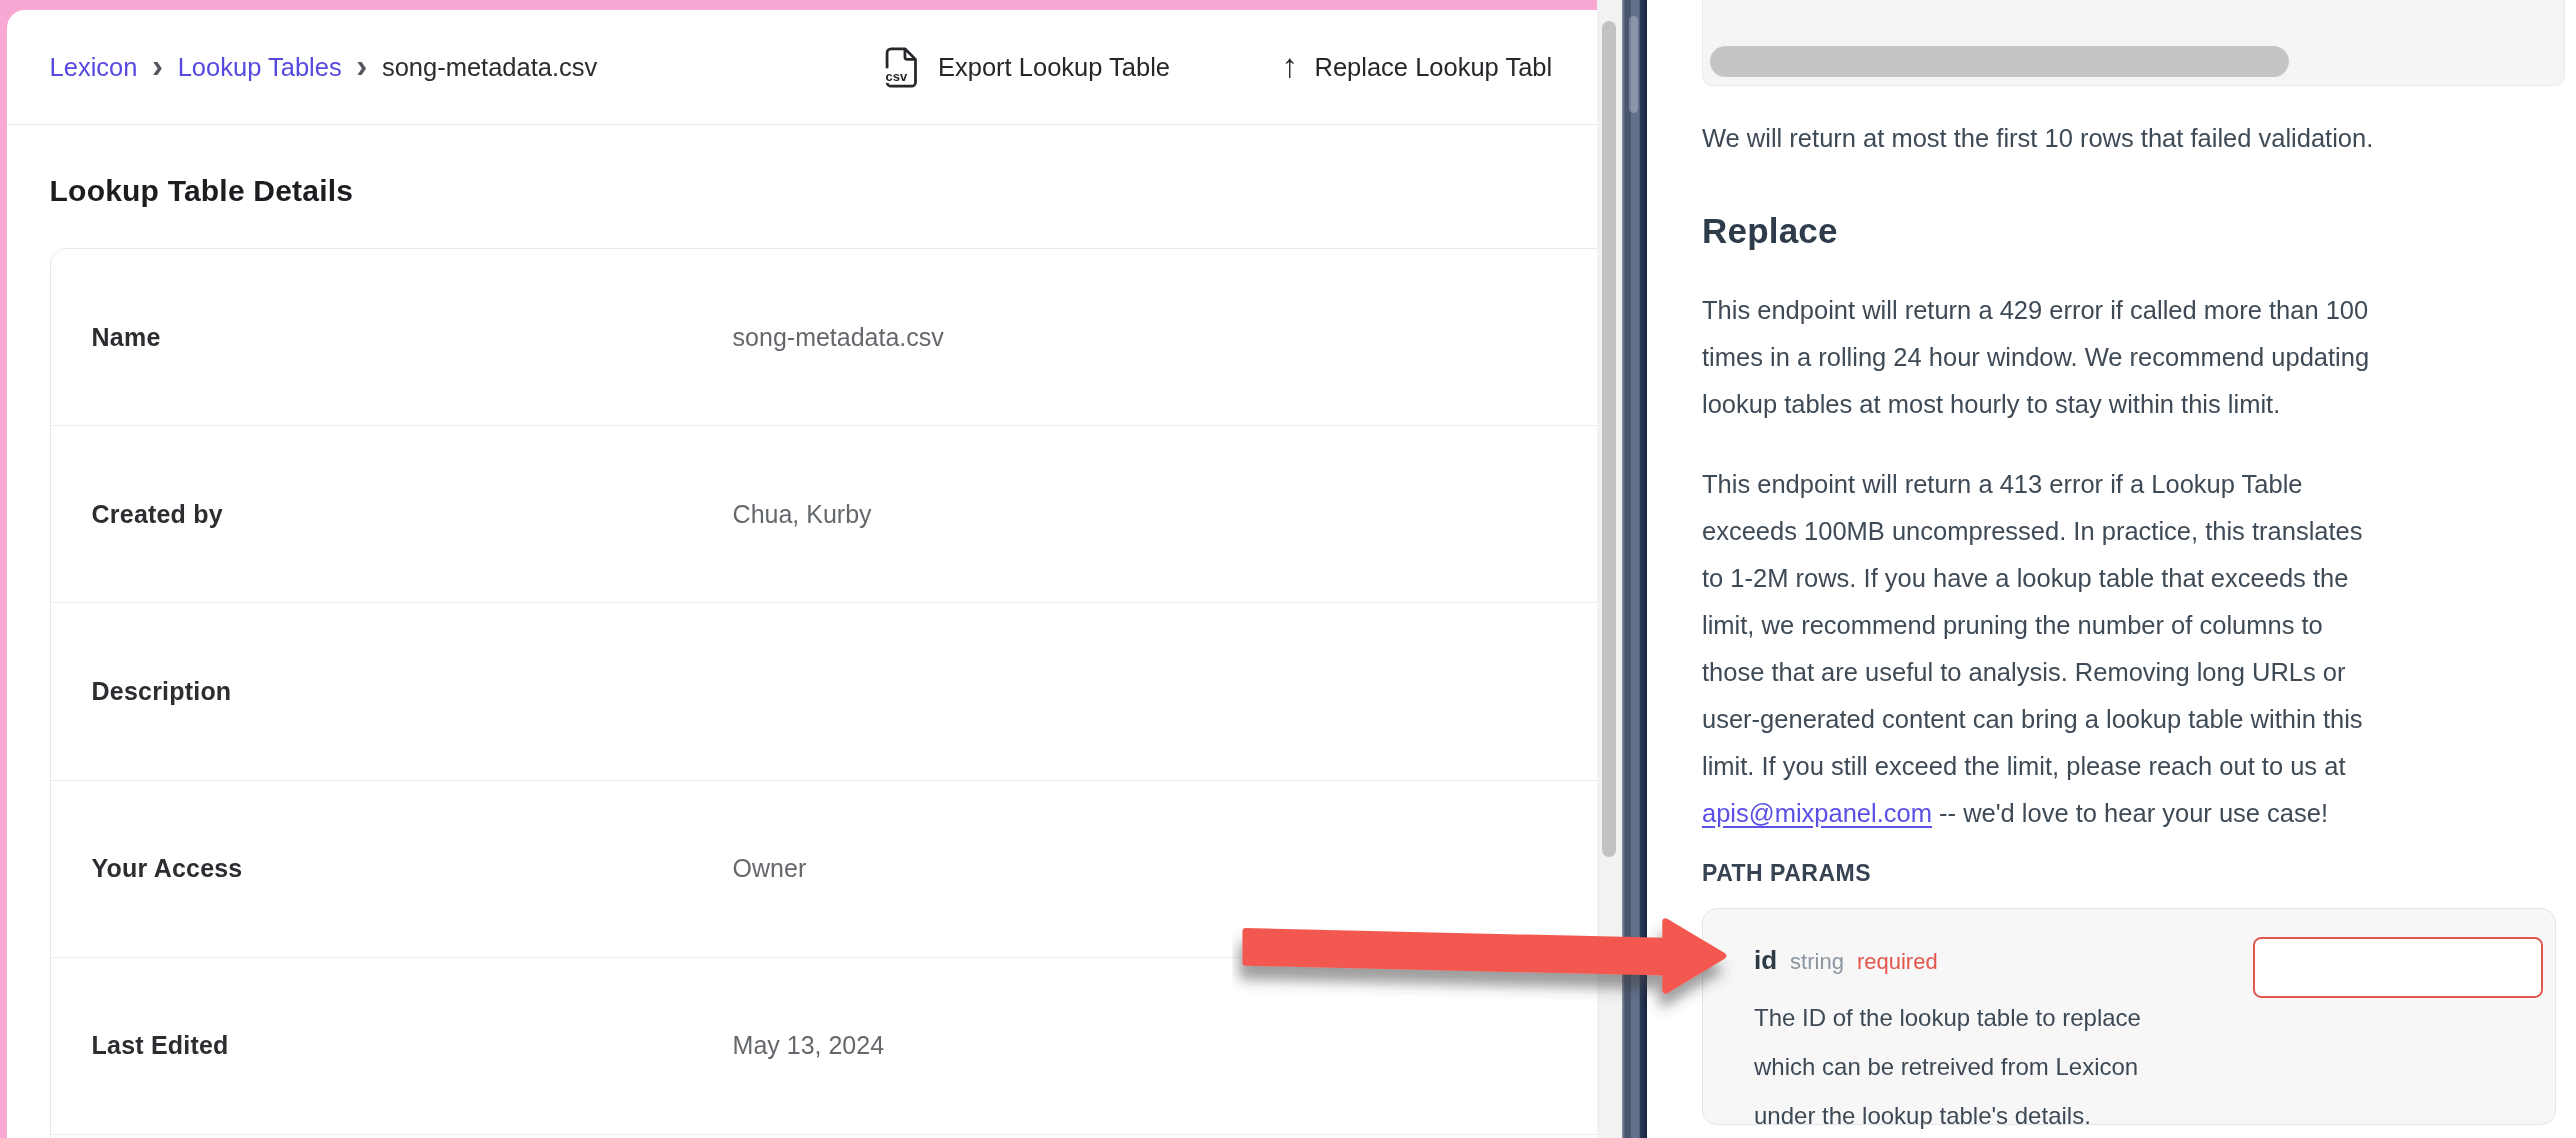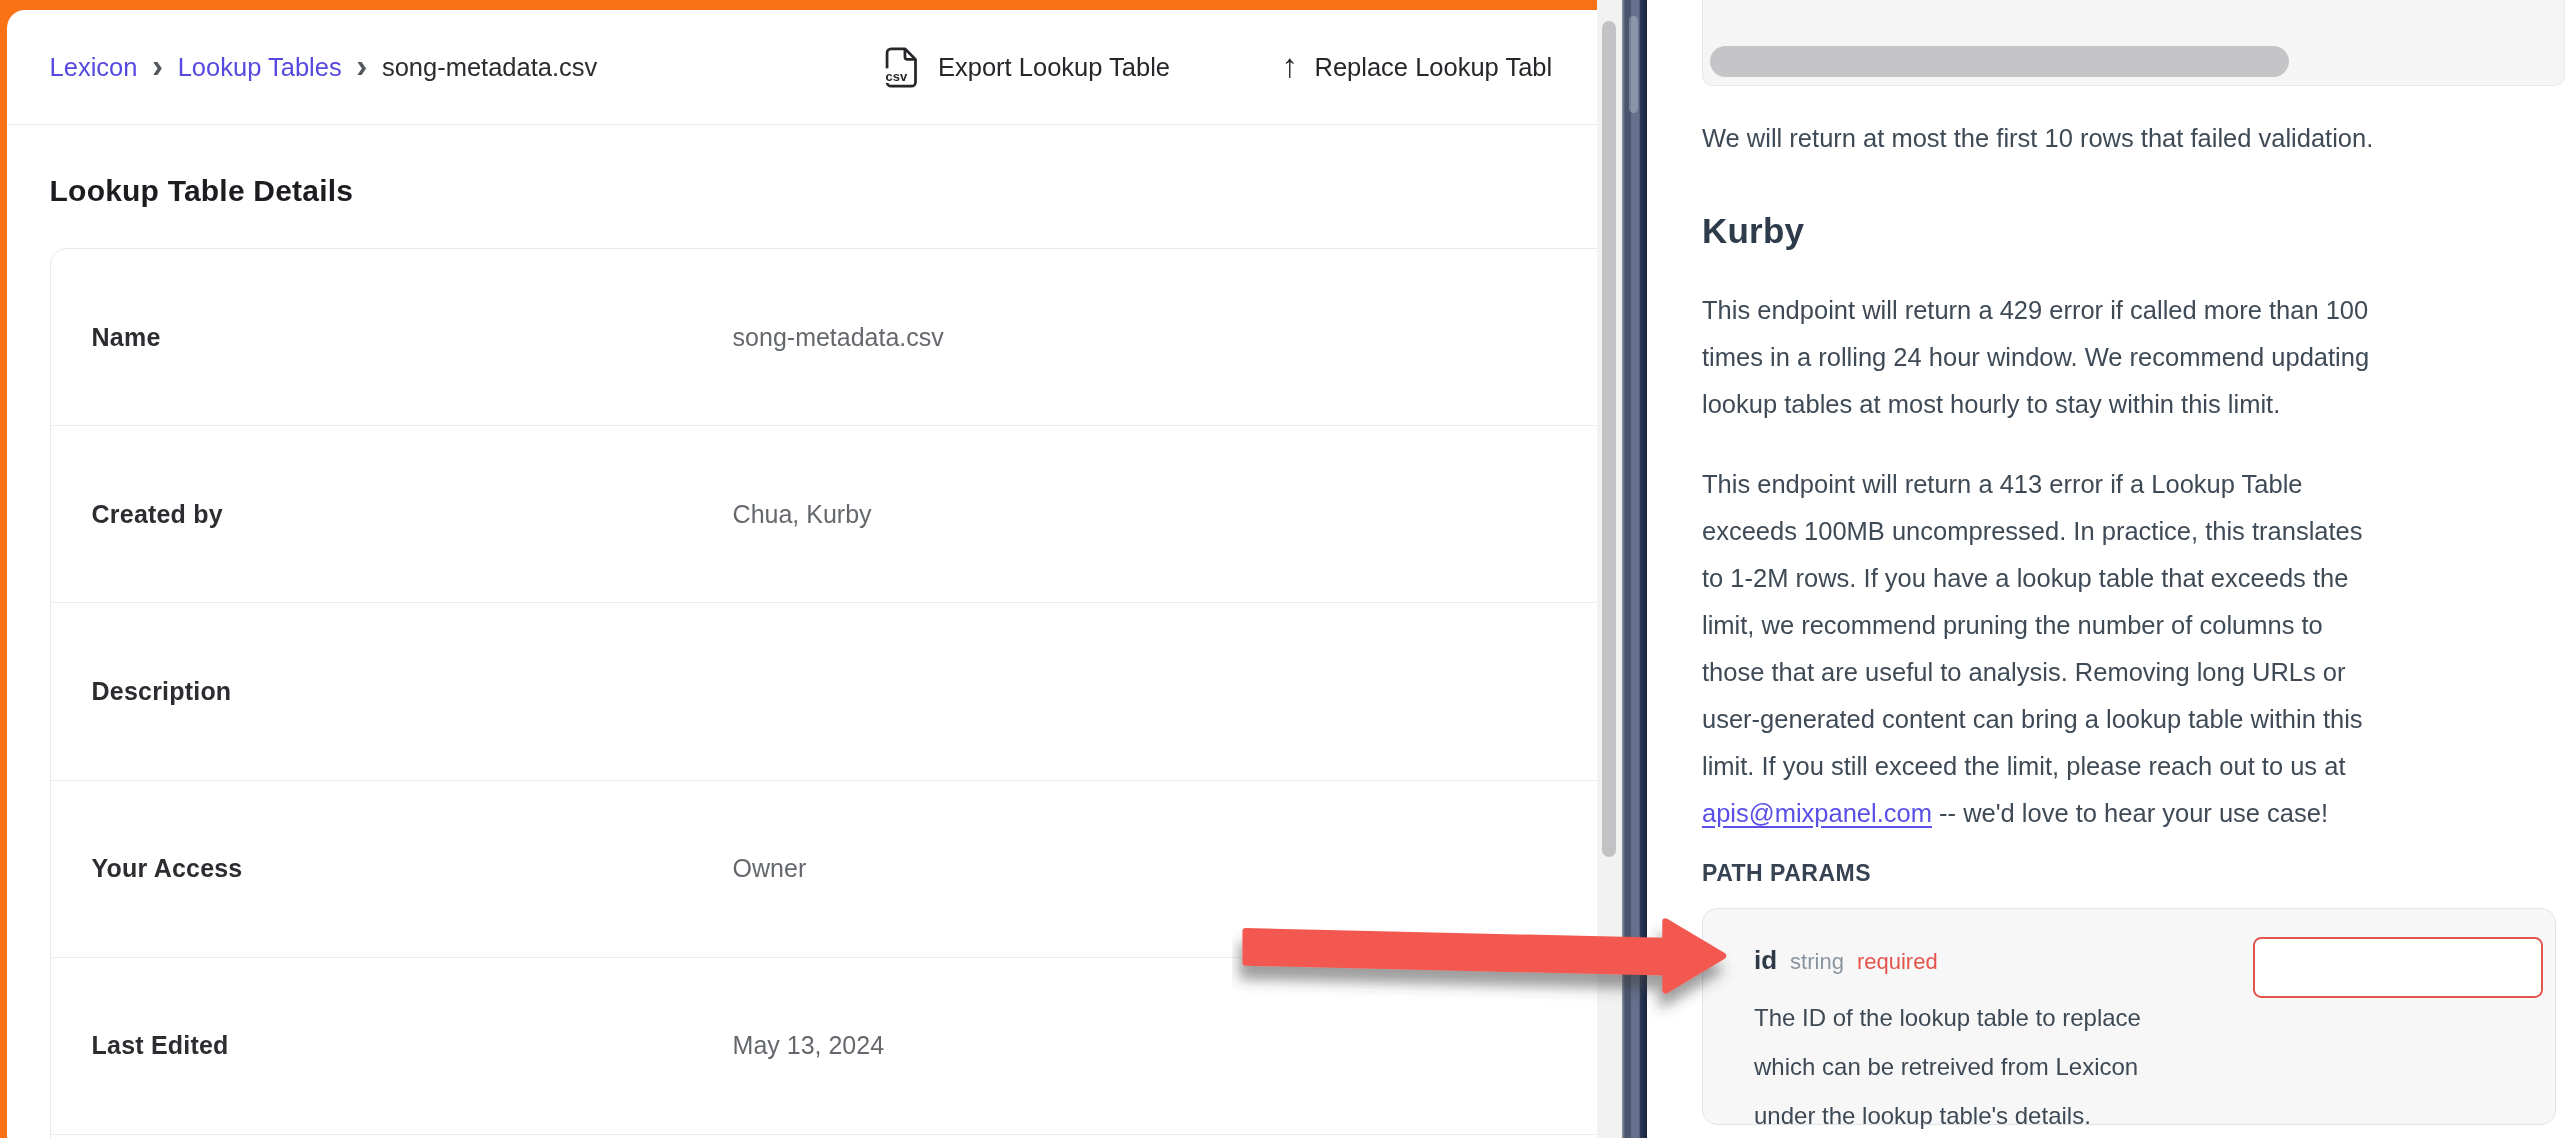--- a/index.html
+++ b/index.html
@@ -1,19 +1,19 @@
 <!DOCTYPE html>
 <html style="font-size:13px"><head>
 <meta charset="utf-8">
 <style>
   * { margin:0; padding:0; box-sizing:border-box; }
   html,body { background:#ffffff; }
   body { font-family:"Liberation Sans", sans-serif; }
 
-  .stage { position:relative; width:2576px; height:1139px; background:#f97316; overflow:hidden; }
+  .stage { position:relative; width:2576px; height:1139px; background:#f9a8d4; overflow:hidden; }
 
   
   .left-card { position:absolute; left:6.6px; top:10px; width:1590px; height:1129px;
     background:#ffffff; border-radius:18px 0 0 0; overflow:hidden; }
 
   .card-header { position:relative; height:115px; border-bottom:1.6px solid #e9e9ea; }
   .breadcrumb { position:absolute; left:43px; top:0; height:115px; display:flex; align-items:center; gap:13px;
     font-size:25.5px; }
   .crumb-link { color:#5649e0; text-decoration:none; cursor:pointer; }
   .crumb-sep { color:#53565c; font-size:33px; font-weight:700; line-height:1; padding:0 1.6px 5px 1.6px; }
@@ -165,21 +165,21 @@
 
   <div class="right-panel">
 
     <div class="code-tail">
       <div class="hthumb"></div>
     </div>
 
     <div class="doc-content">
       <p class="p-intro">We will return at most the first 10 rows that failed validation.</p>
 
-      <h2 class="h-limits">Kurby</h2>
+      <h2 class="h-limits">Replace</h2>
 
       <p class="para">
         <span class="lines">This endpoint will return a 429 error if called more than 100
 times in a rolling 24 hour window. We recommend updating
 lookup tables at most hourly to stay within this limit.</span>
       </p>
 
       <p class="para second">
         <span class="lines">This endpoint will return a 413 error if a Lookup Table
 exceeds 100MB uncompressed. In practice, this translates

